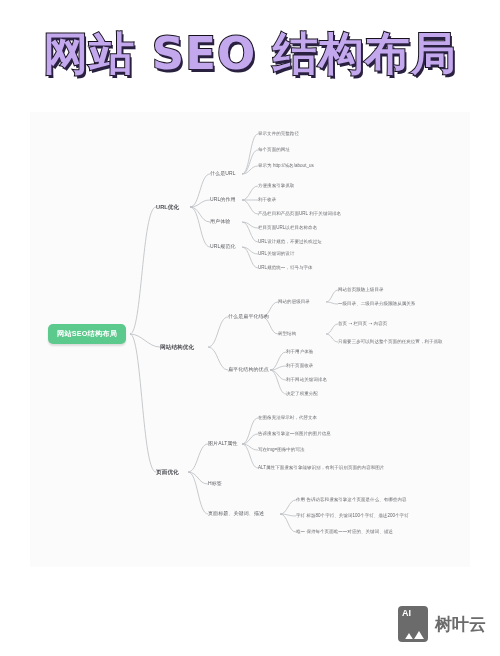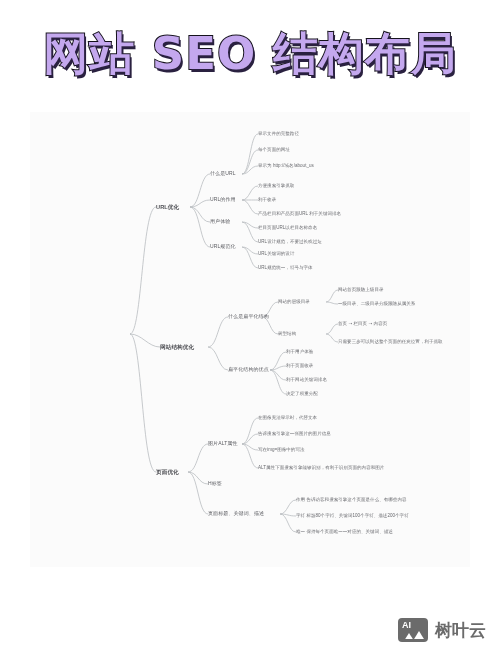--- a/index.html
+++ b/index.html
@@ -59,21 +59,21 @@
   .lvl2{font-size:5.6px;font-weight:bold;color:#4d4e53;letter-spacing:.1px;}
   .lvl3{font-size:5.0px;color:#5a5b60;letter-spacing:.1px;}
   .lvl4{font-size:4.5px;color:#67686d;letter-spacing:.05px;}
 
   
   .watermark{
     position:absolute;right:14px;bottom:14px;
     display:flex;align-items:center;gap:7px;
   }
   .wm-badge{
-    width:30px;height:24px;border-radius:4px;background:#6b6b6b;
+    width:30px;height:36px;border-radius:4px;background:#6b6b6b;
     position:relative;display:block;
   }
   .wm-badge .wm-ai{
     position:absolute;left:4px;top:2px;
     font-size:9px;font-weight:bold;color:#ffffff;
     font-family:"Liberation Sans",sans-serif;letter-spacing:0;
     z-index:2;
   }
   .wm-badge .wm-mtn{
     position:absolute;left:3px;bottom:3px;width:24px;height:10px;
@@ -155,20 +155,21 @@
         <path d="M212 332 C 220 332, 220 322, 228 322"></path>
         <path d="M212 332 C 220 332, 220 338, 228 338"></path>
         <path d="M212 332 C 220 332, 220 356, 228 356"></path>
 
         <path d="M250 402 C 258 402, 258 388, 266 388"></path>
         <path d="M250 402 C 258 402, 258 404, 266 404"></path>
         <path d="M250 402 C 258 402, 258 420, 266 420"></path>
       </g>
     </svg>
 
+    <div class="node root" style="left:18px;top:222px;">网站SEO结构布局</div>
 
     <div class="node lvl2" style="left:126px;top:95px;">URL优化</div>
     <div class="node lvl2" style="left:130px;top:235px;">网站结构优化</div>
     <div class="node lvl2" style="left:126px;top:360px;">页面优化</div>
 
     <div class="node lvl3" style="left:180px;top:62px;">什么是URL</div>
     <div class="node lvl3" style="left:180px;top:88px;">URL的作用</div>
     <div class="node lvl3" style="left:180px;top:110px;">用户体验</div>
     <div class="node lvl3" style="left:180px;top:135px;">URL规范化</div>
 

